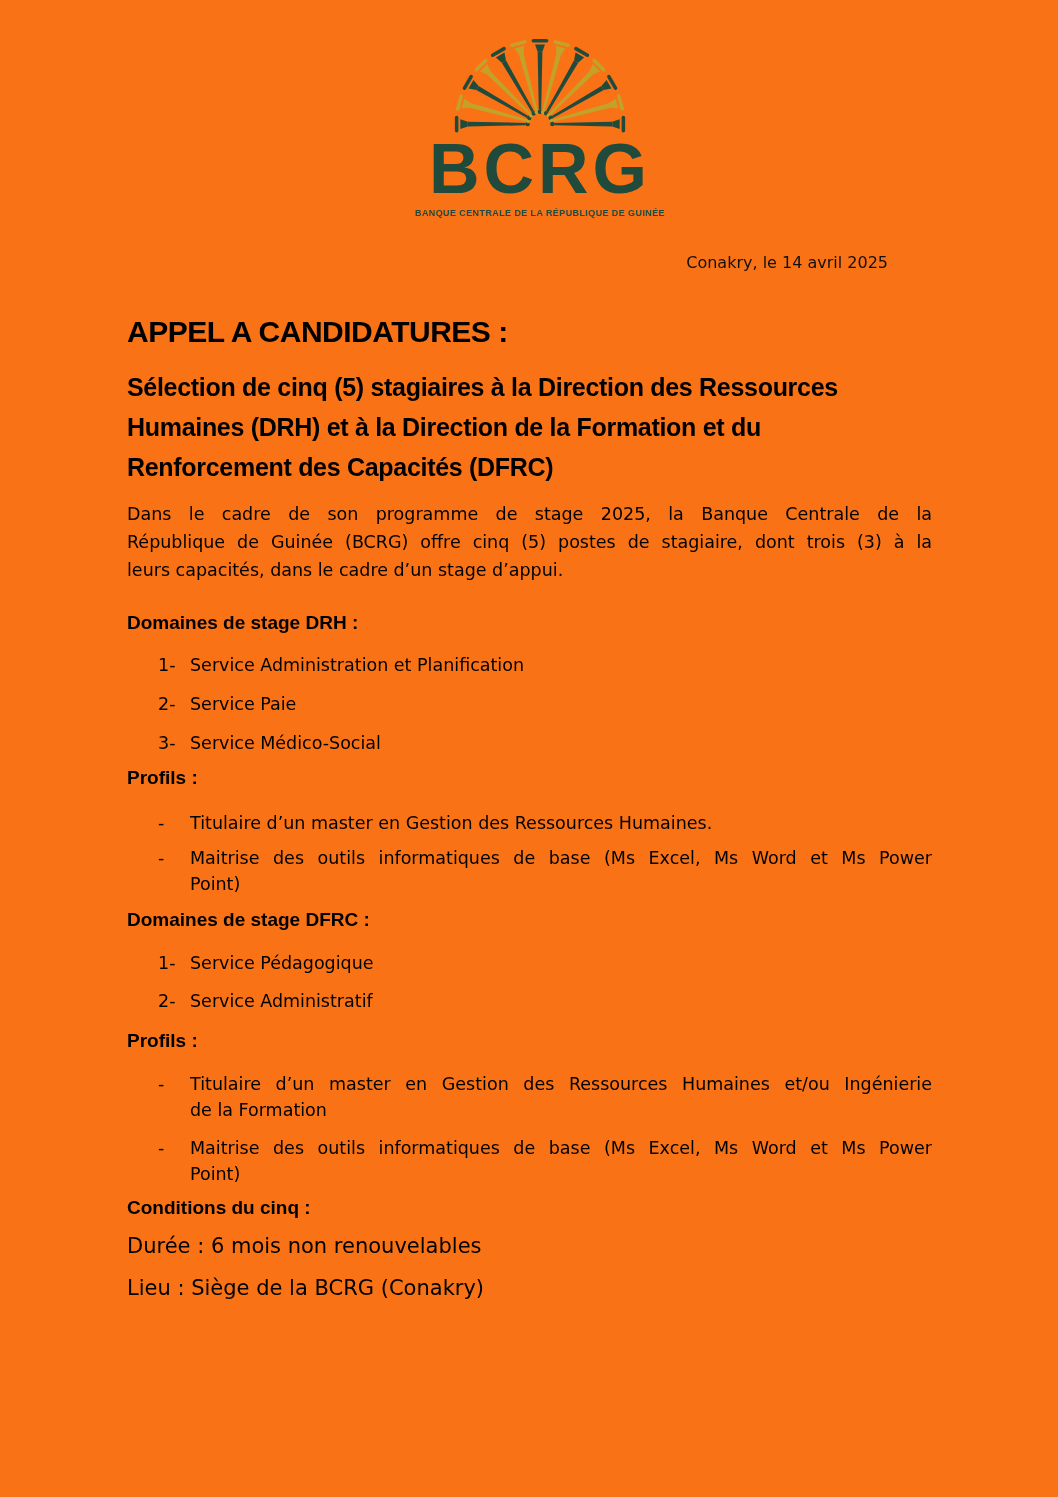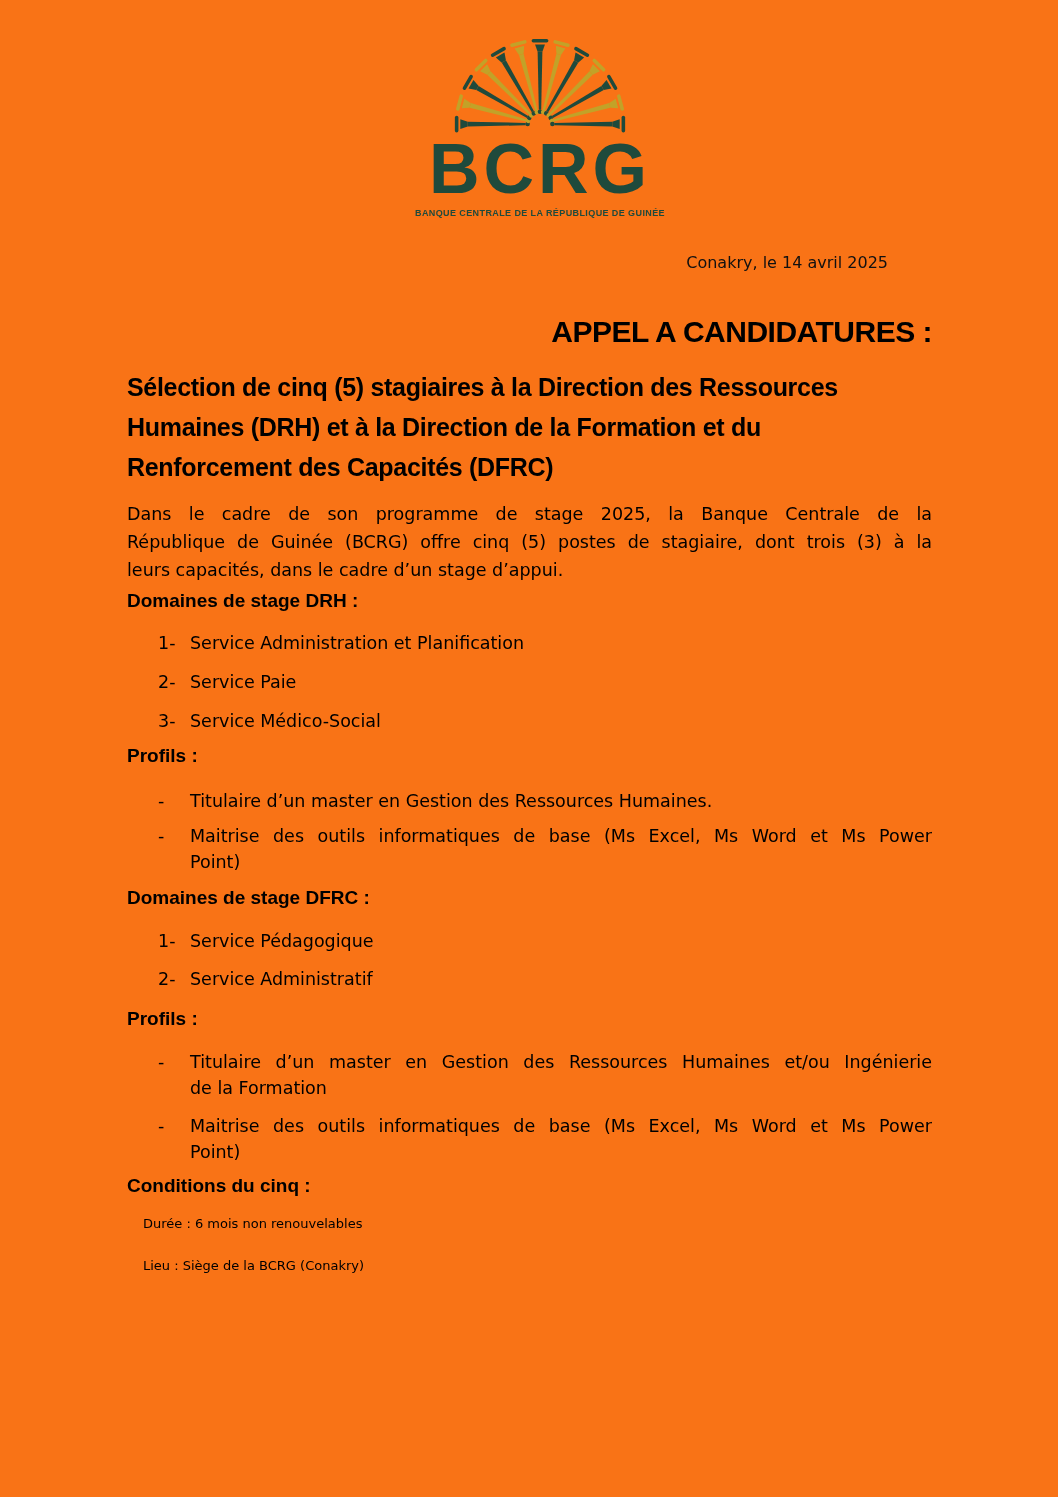--- a/index.html
+++ b/index.html
@@ -24,21 +24,21 @@
     font-family:"Liberation Sans", sans-serif; font-weight:bold;
     font-size:9px; letter-spacing:0.4px; color:var(--green); margin-top:3px;
   }
   
   .dateline {
     margin-top:34px; text-align:right; padding-right:170px;
     font-size:16px; line-height:21px; color:#111;
   }
   
   .title {
-    margin:40px 126px 0 127px; text-align:right;
+    margin:40px 126px 0 127px; text-align:left;
     font-family:"Liberation Sans", sans-serif; font-weight:bold;
     font-size:30px; line-height:38px; letter-spacing:-0.5px; color:#000;
   }
   .subtitle {
     margin:16px 126px 0 127px; text-align:left;
     font-family:"Liberation Sans", sans-serif; font-weight:bold;
     font-size:25px; line-height:40px; letter-spacing:-0.3px; color:#000;
   }
   .subtitle span { display:block; }
   
@@ -47,21 +47,21 @@
   .intro span { display:block; line-height:28px; }
   .just { text-align:justify; text-align-last:justify; }
   h3.sec {
     margin:0; font-family:"Liberation Sans", sans-serif; font-weight:bold;
     font-size:19px; line-height:25px; color:#000;
   }
   .li { display:flex; padding-left:31px; font-size:17.5px; line-height:26px; }
   .marker { width:32px; flex:none; }
   .litext { flex:1; }
   .lline { display:block; }
-  .cond { margin:16px; font-size:13px; line-height:26px; }
+  .cond { margin:0; font-size:21px; line-height:26px; }
 </style>
 </head>
 <body>
 
 <div class="page">
 
   <header class="logo">
     <svg width="194" height="99" viewBox="-97 -91 194 100" xmlns="http://www.w3.org/2000/svg" aria-hidden="true">
       <defs>
         <g id="ray">
@@ -100,21 +100,21 @@
   </h2>
 
   <main class="content">
 
     <p class="intro">
       <span class="just">Dans le cadre de son programme de stage 2025, la Banque Centrale de la</span>
       <span class="just">République de Guinée (BCRG) offre cinq (5) postes de stagiaire, dont trois (3) à la</span>
       <span>leurs capacités, dans le cadre d’un stage d’appui.</span>
     </p>
 
-    <h3 class="sec" style="margin-top:4px">Domaines de stage DRH :</h3>
+    <h3 class="sec" style="margin-top:26px">Domaines de stage DRH :</h3>
 
     <div class="li" style="margin-top:17px">
       <span class="marker">1-</span>
       <span class="litext">
         <span class="lline">Service Administration et Planification</span>
       </span>
     </div>
     <div class="li" style="margin-top:13px">
       <span class="marker">2-</span>
       <span class="litext">

